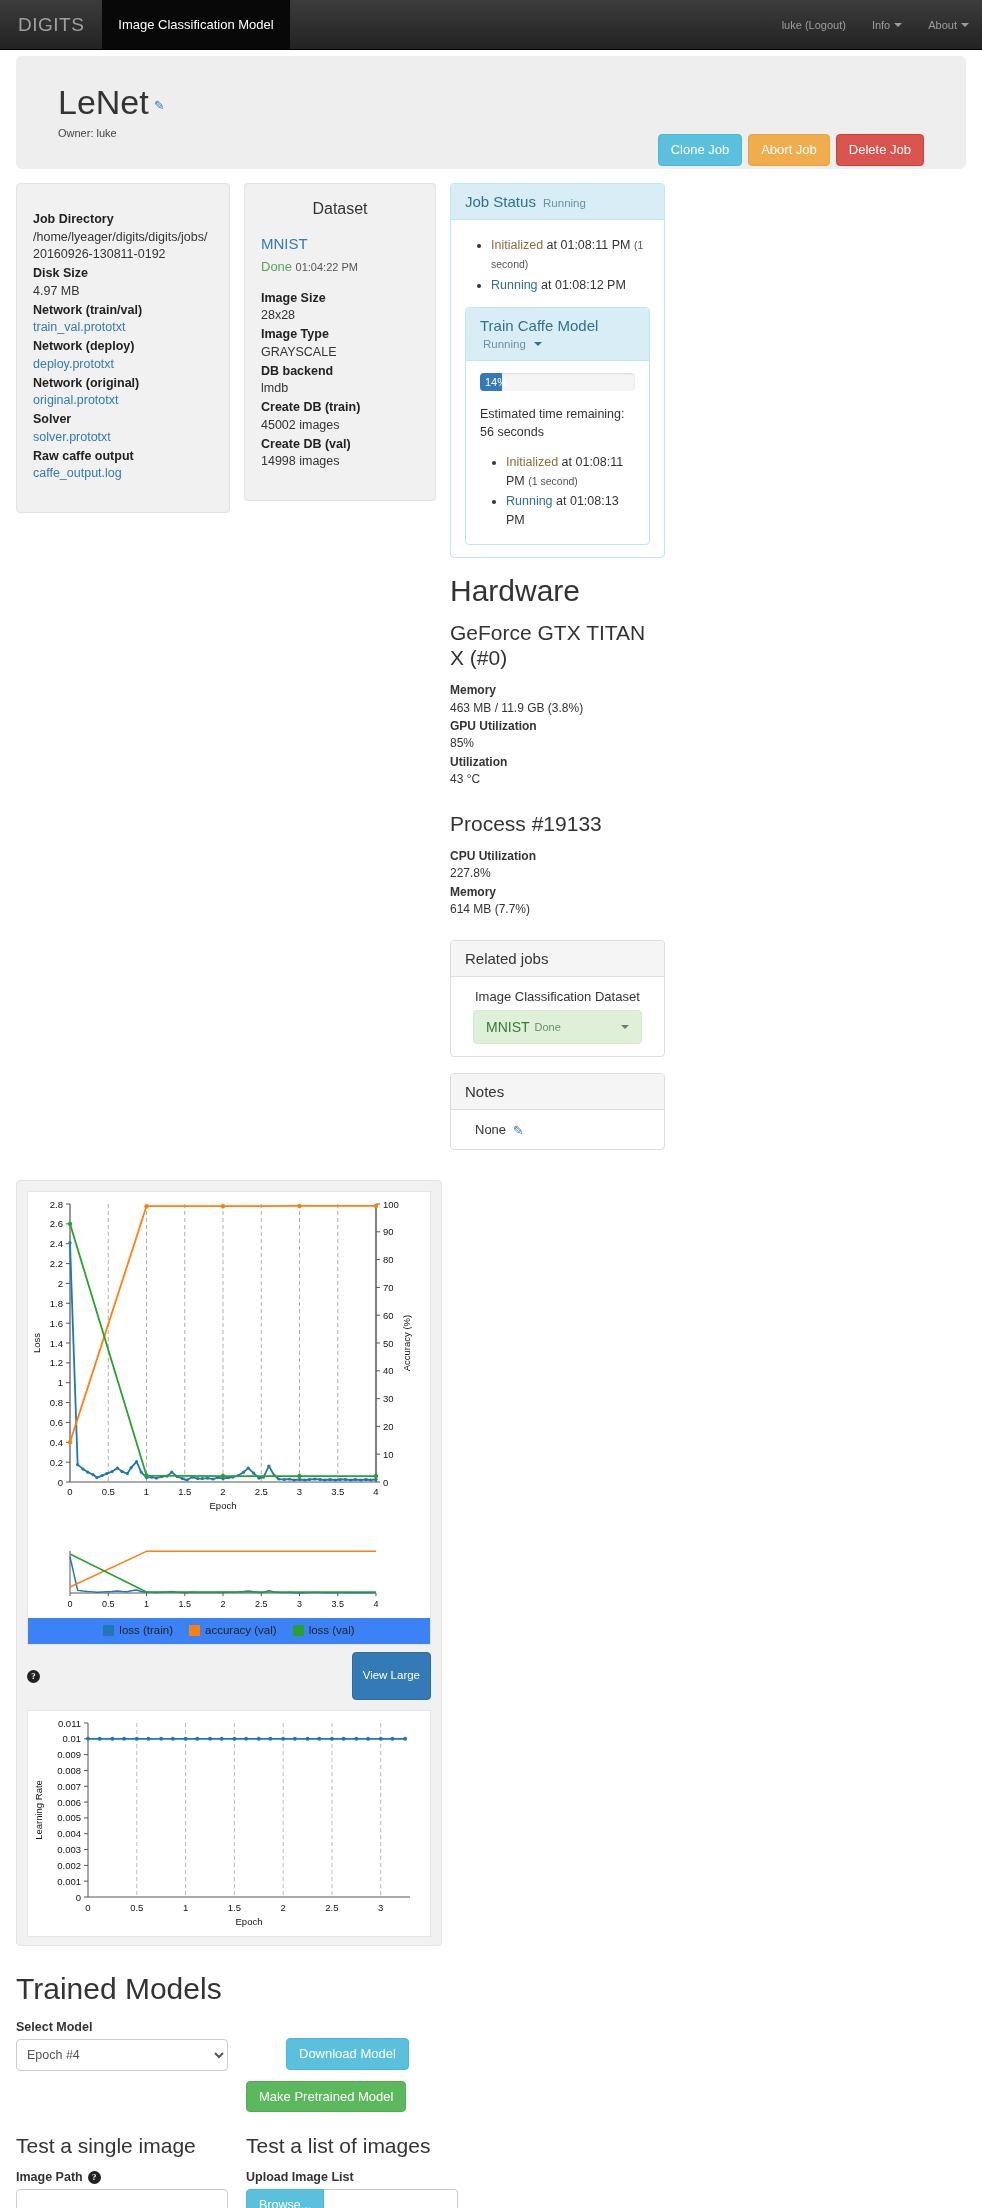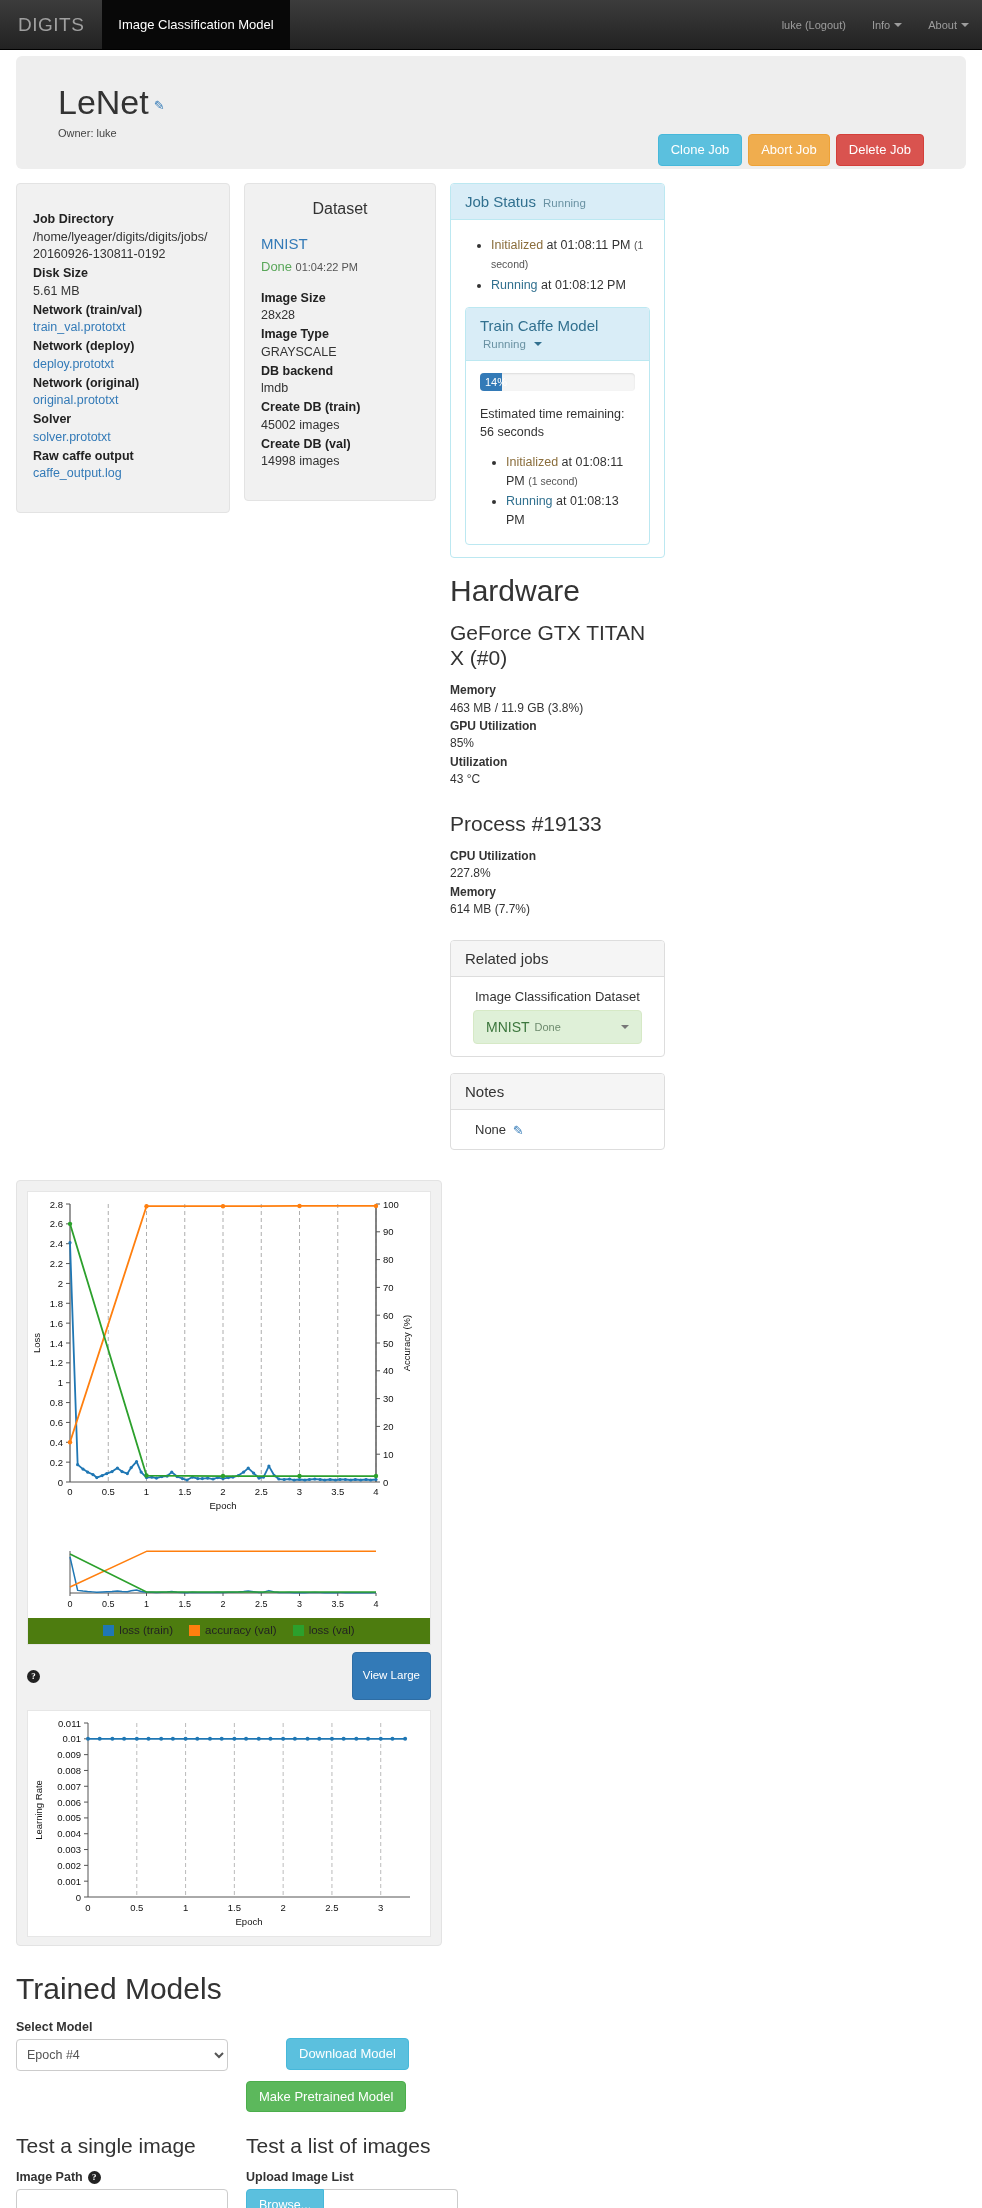--- a/index.html
+++ b/index.html
@@ -168,21 +168,21 @@
   .related-item .done { font-size:11px; color:#6d8a6d; margin-left:5px;}
   .related-item .car { margin-left:auto; border-top-color:#777; }
   .notes-none { font-size:13px; color:#333; padding-left:10px;}
 
   
   .chart-well {
     background:#f1f1f1; border:1px solid #e3e3e3; border-radius:4px;
     padding: 10px 10px 8px 10px; margin-top: 14px; position: relative;
   }
   .chart-card { background:#fff; border:1px solid #e6e6e6; }
-  .legend-row { display:flex; justify-content:center; gap:16px; padding: 6px 0 8px 0; background:#4d7c0f; }
+  .legend-row { display:flex; justify-content:center; gap:16px; padding: 6px 0 8px 0; background:#3b82f6; }
   .legend-item { display:flex; align-items:center; gap:5px; font-size:11.5px; color:#222;}
   .legend-sw { width:11px; height:11px; display:inline-block; }
   .help-icon {
     width:13px; height:13px; border-radius:50%; background:#222; color:#fff;
     font-size:9px; display:inline-flex; align-items:center; justify-content:center;
     font-weight:bold; font-family:"Liberation Serif", serif;
   }
   .chart-toolbar { display:flex; align-items:center; padding-top:7px; }
   .btn-sm { font-size:11.5px; padding:16px 10px; }
 
@@ -250,21 +250,21 @@
 
 <div class="container">
   <div class="row-top">
 
     <div class="col-a">
       <div class="well">
         <dl id="jobdir-dl">
             <dt>Job Directory</dt>
             <dd>/home/lyeager/digits/digits/jobs/20160926-130811-0192</dd>
             <dt>Disk Size</dt>
-            <dd>5.61 MB</dd>
+            <dd>4.97 MB</dd>
             <dt>Network (train/val)</dt>
             <dd><a href="#">train_val.prototxt</a></dd>
             <dt>Network (deploy)</dt>
             <dd><a href="#">deploy.prototxt</a></dd>
             <dt>Network (original)</dt>
             <dd><a href="#">original.prototxt</a></dd>
             <dt>Solver</dt>
             <dd><a href="#">solver.prototxt</a></dd>
             <dt>Raw caffe output</dt>
             <dd><a href="#">caffe_output.log</a></dd>

